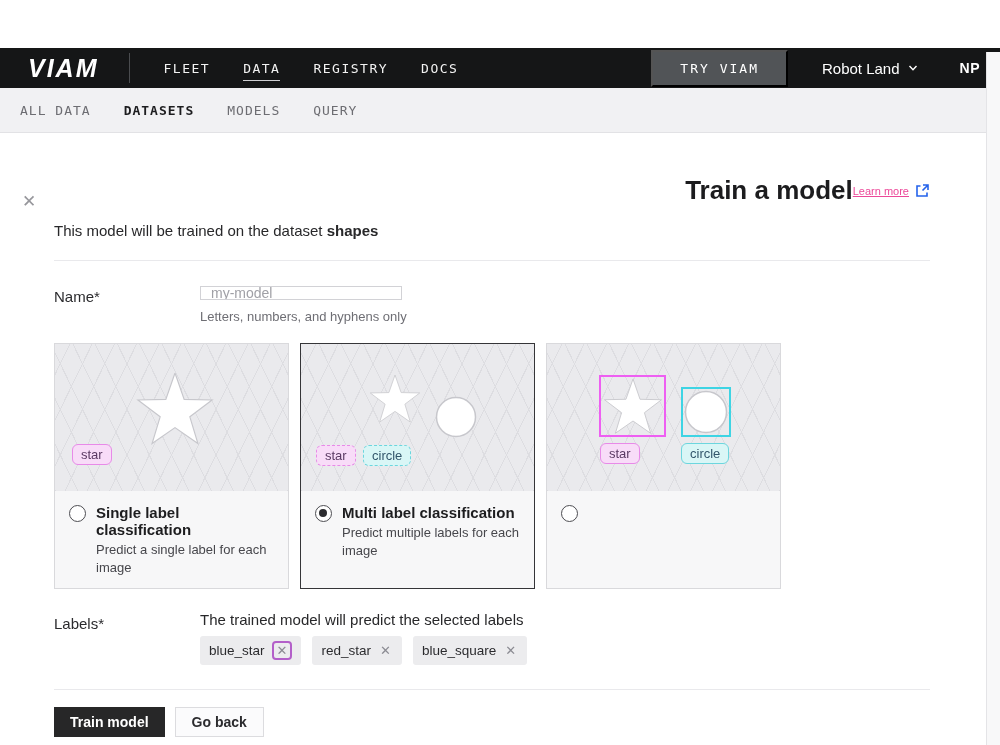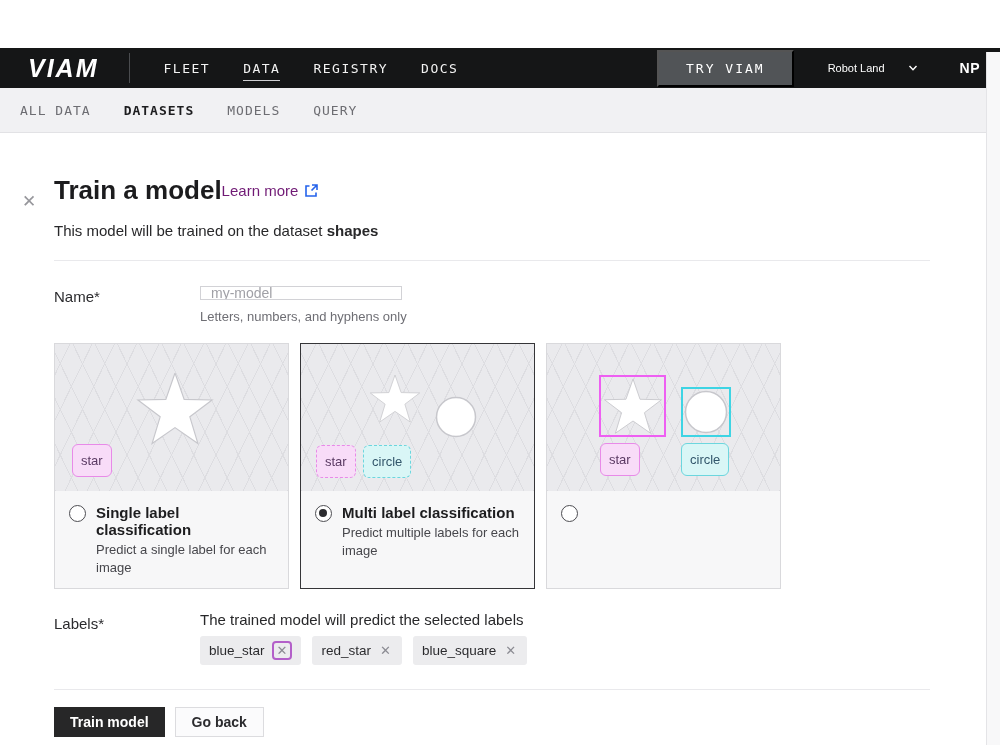--- a/index.html
+++ b/index.html
@@ -11,46 +11,46 @@
   .logo { color:#ffffff; font-weight:800; font-style:italic; font-size:25px;
     letter-spacing:2px; margin-left:28px; cursor:pointer; }
   .logo-divider { width:1px; height:30px; background:#4a4c4f; margin-left:30px; margin-right:34px; }
   .topnav { display:flex; align-items:center; gap:33px; }
   .topnav-item { font-family:"DejaVu Sans Mono", monospace; font-size:13px; letter-spacing:1.5px;
     color:#f2f2f2; cursor:pointer; padding:6px 0 4px 0; border-bottom:2px solid transparent; }
   .topnav-item.active { border-bottom:1.5px solid #cfcfd2; }
   .topbar-spacer { flex:1; }
   .try-viam { background:#515457; color:#ffffff; font-family:"DejaVu Sans Mono", monospace;
     font-size:13px; letter-spacing:2px; padding:9px 27px; margin-right:34px; cursor:pointer; }
-  .org-switcher { display:flex; align-items:center; gap:23px; color:#ffffff; font-size:11px;
+  .org-switcher { display:flex; align-items:center; gap:8px; color:#ffffff; font-size:15px;
     cursor:pointer; margin-right:42px; }
   .chev { width:10px; height:10px; display:inline-block; }
   .avatar { color:#ffffff; font-size:14px; font-weight:600; letter-spacing:0.5px;
     margin-right:20px; cursor:pointer; }
 
   
   .subnav { height:45px; background:#f1f1f3; border-bottom:1px solid #e2e2e5;
     display:flex; align-items:center; gap:33px; padding-left:20px; }
   .subnav-item { font-family:"DejaVu Sans Mono", monospace; font-size:13px; letter-spacing:1px;
     color:#6d6d72; cursor:pointer; }
   .subnav-item.active { color:#1d1d1f; font-weight:700; }
 
   
   .scroll-track { position:absolute; right:0; top:52px; width:14px; height:693px;
     background:#f8f8f9; border-left:1px solid #e4e4e7; }
 
   
   .content { position:relative; height:648px; }
   .close-x { position:absolute; left:22px; top:19px; width:16px; height:16px;
     color:#97979c; font-size:17px; line-height:15px; cursor:pointer; }
-  .header-row { display:flex; align-items:center; justify-content:flex-start;
+  .header-row { display:flex; align-items:center; justify-content:flex-end;
     margin:42px 70px 0 54px; }
   .page-title { font-size:26px; font-weight:700; color:#1c1c1e; }
-  .learn-more { display:flex; align-items:center; gap:6px; color:#701a75; font-size:15px;
-    cursor:pointer; }
+  .learn-more { display:flex; align-items:center; gap:6px; color:#ec4899; font-size:11px;
+    cursor:pointer;text-decoration:underline; }
   .intro { margin:16px 0 0 54px; font-size:15px; color:#28282a; }
   .intro b { font-weight:700; }
   .divider { height:1px; background:#e9e9ec; margin:21px 70px 0 54px; }
 
   .form-row { display:flex; margin-left:54px; }
   .form-label { width:146px; font-size:15px; color:#2b2b2e; padding-top:4px; flex:none; }
 
   .row-name { margin-top:23px; }
   .text-input { width:202px; height:14px; border:1px solid #d2d2d6; background:#fff;
     font-size:14px; color:#2b2b2e; padding:0 10px; outline:none;
@@ -69,21 +69,21 @@
     overflow:hidden; }
   .card-info { padding:13px 14px 12px 14px; min-height:78px; display:flex; gap:10px; }
   .radio { width:17px; height:17px; border:1.5px solid #4d4d52; border-radius:50%;
     background:#fff; flex:none; margin-top:1px; position:relative; cursor:pointer; }
   .radio.checked::after { content:""; position:absolute; left:3px; top:3px; width:8px; height:8px;
     border-radius:50%; background:#2c2c2f; }
   .card-title { font-size:15px; font-weight:700; color:#1d1d1f; }
   .card-desc { font-size:13px; color:#47474c; margin-top:3px; line-height:1.35; }
 
   .shape { position:absolute; }
-  .img-tag { position:absolute; font-size:13px; padding:8px 8px; border-radius:6px; }
+  .img-tag { position:absolute; font-size:13px; padding:2px 8px; border-radius:6px; }
   .img-tag.pink { background:#f8dcf8; border:1px solid #e88ae8; color:#5a3a63; }
   .img-tag.cyan { background:#d9f6f6; border:1px solid #6cd6de; color:#33566b; }
   .img-tag.dashed-pink { background:#f8dcf8; border:1px dashed #e88ae8; color:#5a3a63; }
   .img-tag.dashed-cyan { background:#d9f6f6; border:1px dashed #6cd6de; color:#33566b; }
   .bbox { position:absolute; }
   .bbox.magenta { border:2px solid #ee5ff2; }
   .bbox.cyan-box { border:2px solid #3ed4e4; }
 
   .row-labels { margin-top:22px; }
   .labels-desc { font-size:15px; color:#28282a; }

